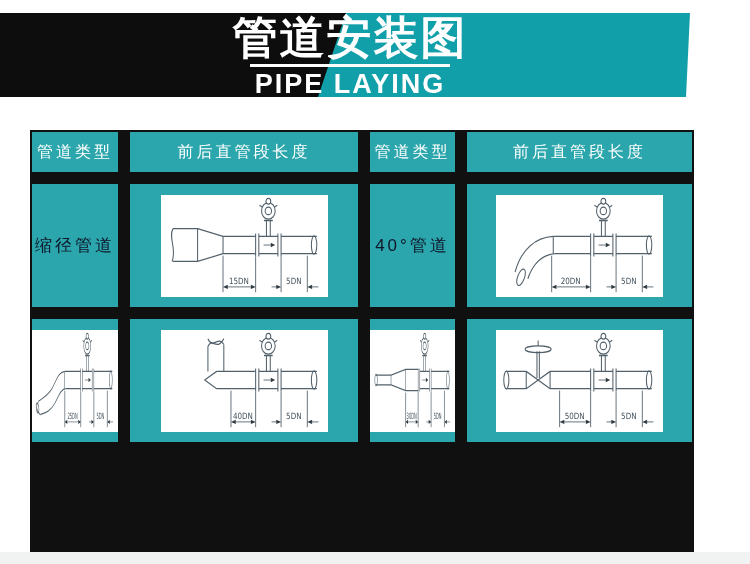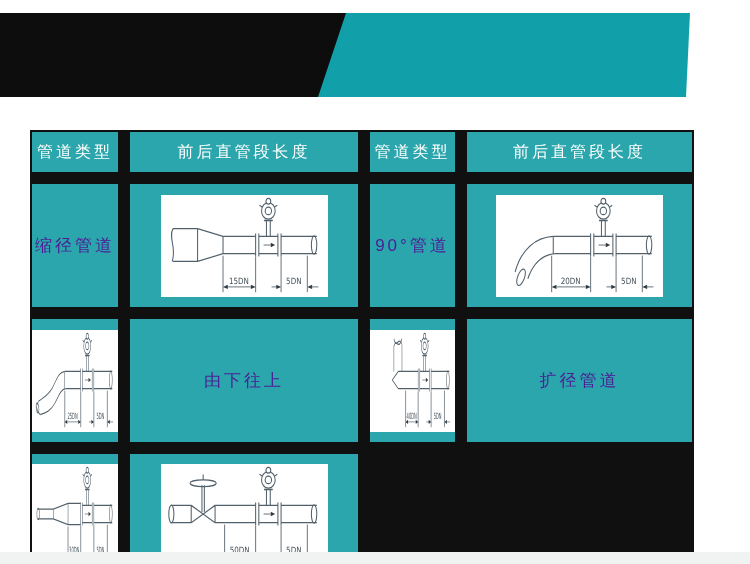--- a/index.html
+++ b/index.html
@@ -16,21 +16,21 @@
   .banner-rule{width:200px;height:3px;background:#fff;margin:1px auto 2px;}
   .banner-sub{font-size:27px;font-weight:bold;letter-spacing:2px;}
 
   
   .ptable{position:absolute;left:30px;top:130px;display:grid;
     grid-template-columns:86px 228px 85px 225px;
     grid-template-rows:40px 123px 123px 122px;
     gap:12px;background:#101010;border:2px solid #101010;}
   .cell{background:#2ba6ac;display:flex;align-items:center;justify-content:center;}
   .th{color:#fff;font-size:16px;letter-spacing:3px;font-weight:normal;}
-  .type{color:#4c1d95;font-size:17px;letter-spacing:3px;}
+  .type{color:#0f172a;font-size:17px;letter-spacing:3px;}
   .panel{width:167px;height:102px;background:#ffffff;display:flex;}
   .panel svg{width:100%;height:100%;display:block;}
 
   
   .ln{fill:none;stroke:#52606a;stroke-width:1.3px;}
   .lnw{fill:#fff;stroke:#52606a;stroke-width:1.3px;}
   .dm{fill:none;stroke:#52606a;stroke-width:1px;}
   .ah{fill:#2e3940;stroke:none;}
   .dl{font:9px "DejaVu Sans",sans-serif;fill:#44515a;text-anchor:middle;}
 
@@ -57,20 +57,25 @@
       <path class="dm" d="M151 64V101M184 63V101"></path>
       <path class="dm" d="M139 95.5H146"></path>
       <polygon class="ah" points="145,93.2 151,95.5 145,97.8"></polygon>
       <polygon class="ah" points="190,93.2 184,95.5 190,97.8"></polygon>
       <path class="dm" d="M189 95.5h9"></path>
     </g>
   </svg>
 
   <div class="banner-teal"></div>
   <div class="banner-black"></div>
+  <div class="banner-text">
+    <div class="banner-title">管道安装图</div>
+    <div class="banner-rule"></div>
+    <div class="banner-sub">PIPE LAYING</div>
+  </div>
 
   <div class="ptable">
 
     <div class="cell th">管道类型</div>
     <div class="cell th">前后直管段长度</div>
     <div class="cell th">管道类型</div>
     <div class="cell th">前后直管段长度</div>
 
     <div class="cell type">缩径管道</div>
     <div class="cell">
@@ -80,21 +85,21 @@
           <path class="ln" d="M46 35H15M46 69H15M46 35V69M46 35L78 43M46 69L78 61M78 43V61M78 43H119M78 61H119"></path>
           <path class="ln" d="M15 35c-6 10 5 20 -1 34"></path>
           <path class="dm" d="M78 63V101M119 64V101M84 95.5H113"></path>
           <polygon class="ah" points="84,93.2 78,95.5 84,97.8"></polygon>
           <polygon class="ah" points="113,93.2 119,95.5 113,97.8"></polygon>
           <text class="dl" x="98" y="92">15DN</text>
           <text class="dl" x="167" y="92">5DN</text>
         </svg>
       </div>
     </div>
-    <div class="cell type">90°管道</div>
+    <div class="cell type">40°管道</div>
     <div class="cell">
       <div class="panel">
         <svg viewBox="0 0 210 106" preserveAspectRatio="none">
           <use href="#mtr"></use>
           <path class="ln" d="M119 43H72M119 61H74M72 43V61"></path>
           <path class="ln" d="M72 43C50 44 32 56 24 80"></path>
           <path class="ln" d="M74 61C60 62 48 68 40 87"></path>
           <ellipse class="ln" cx="31.5" cy="85.5" rx="9.2" ry="4.2" transform="rotate(-65 31.5 85.5)"></ellipse>
           <path class="dm" d="M70 63V101M119 64V101M76 95.5H113"></path>
           <polygon class="ah" points="76,93.2 70,95.5 76,97.8"></polygon>
@@ -115,39 +120,37 @@
           <path class="ln" d="M16 74Q5 81 20 88"></path>
           <ellipse class="ln" cx="13.5" cy="81" rx="3" ry="5.2" transform="rotate(-18 13.5 81)"></ellipse>
           <path class="dm" d="M80 63V101M119 64V101M86 95.5H113"></path>
           <polygon class="ah" points="86,93.2 80,95.5 86,97.8"></polygon>
           <polygon class="ah" points="113,93.2 119,95.5 113,97.8"></polygon>
           <text class="dl" x="99" y="92">25DN</text>
           <text class="dl" x="167" y="92">5DN</text>
         </svg>
       </div>
     </div>
-    <div class="cell type">由下往上</div>
     <div class="cell">
       <div class="panel">
         <svg viewBox="0 0 210 106" preserveAspectRatio="none">
           <use href="#mtr"></use>
           <path class="ln" d="M119 43H70M119 61H70M70 43L55 52L70 61"></path>
           <path class="ln" d="M59 17V43M79 15V43"></path>
           <path class="ln" d="M59 17C64 7 70 23 79 9"></path>
           <path class="ln" d="M59 9C65 21 72 5 79 15"></path>
           <path class="dm" d="M88 63V101M119 64V101M94 95.5H113"></path>
           <polygon class="ah" points="94,93.2 88,95.5 94,97.8"></polygon>
           <polygon class="ah" points="113,93.2 119,95.5 113,97.8"></polygon>
           <text class="dl" x="103" y="92">40DN</text>
           <text class="dl" x="167" y="92">5DN</text>
         </svg>
       </div>
     </div>
 
-    <div class="cell type">扩径管道</div>
     <div class="cell">
       <div class="panel">
         <svg viewBox="0 0 210 106" preserveAspectRatio="none">
           <use href="#mtr"></use>
           <path class="ln" d="M15 47H52M15 57H52M52 47V57M52 47L88 41M52 57L88 63M88 41V63M88 41H119M88 63H119"></path>
           <ellipse class="ln" cx="15" cy="52" rx="3" ry="5.8"></ellipse>
           <path class="dm" d="M88 65V101M119 64V101M94 95.5H113"></path>
           <polygon class="ah" points="94,93.2 88,95.5 94,97.8"></polygon>
           <polygon class="ah" points="113,93.2 119,95.5 113,97.8"></polygon>
           <text class="dl" x="103" y="92">30DN</text>

